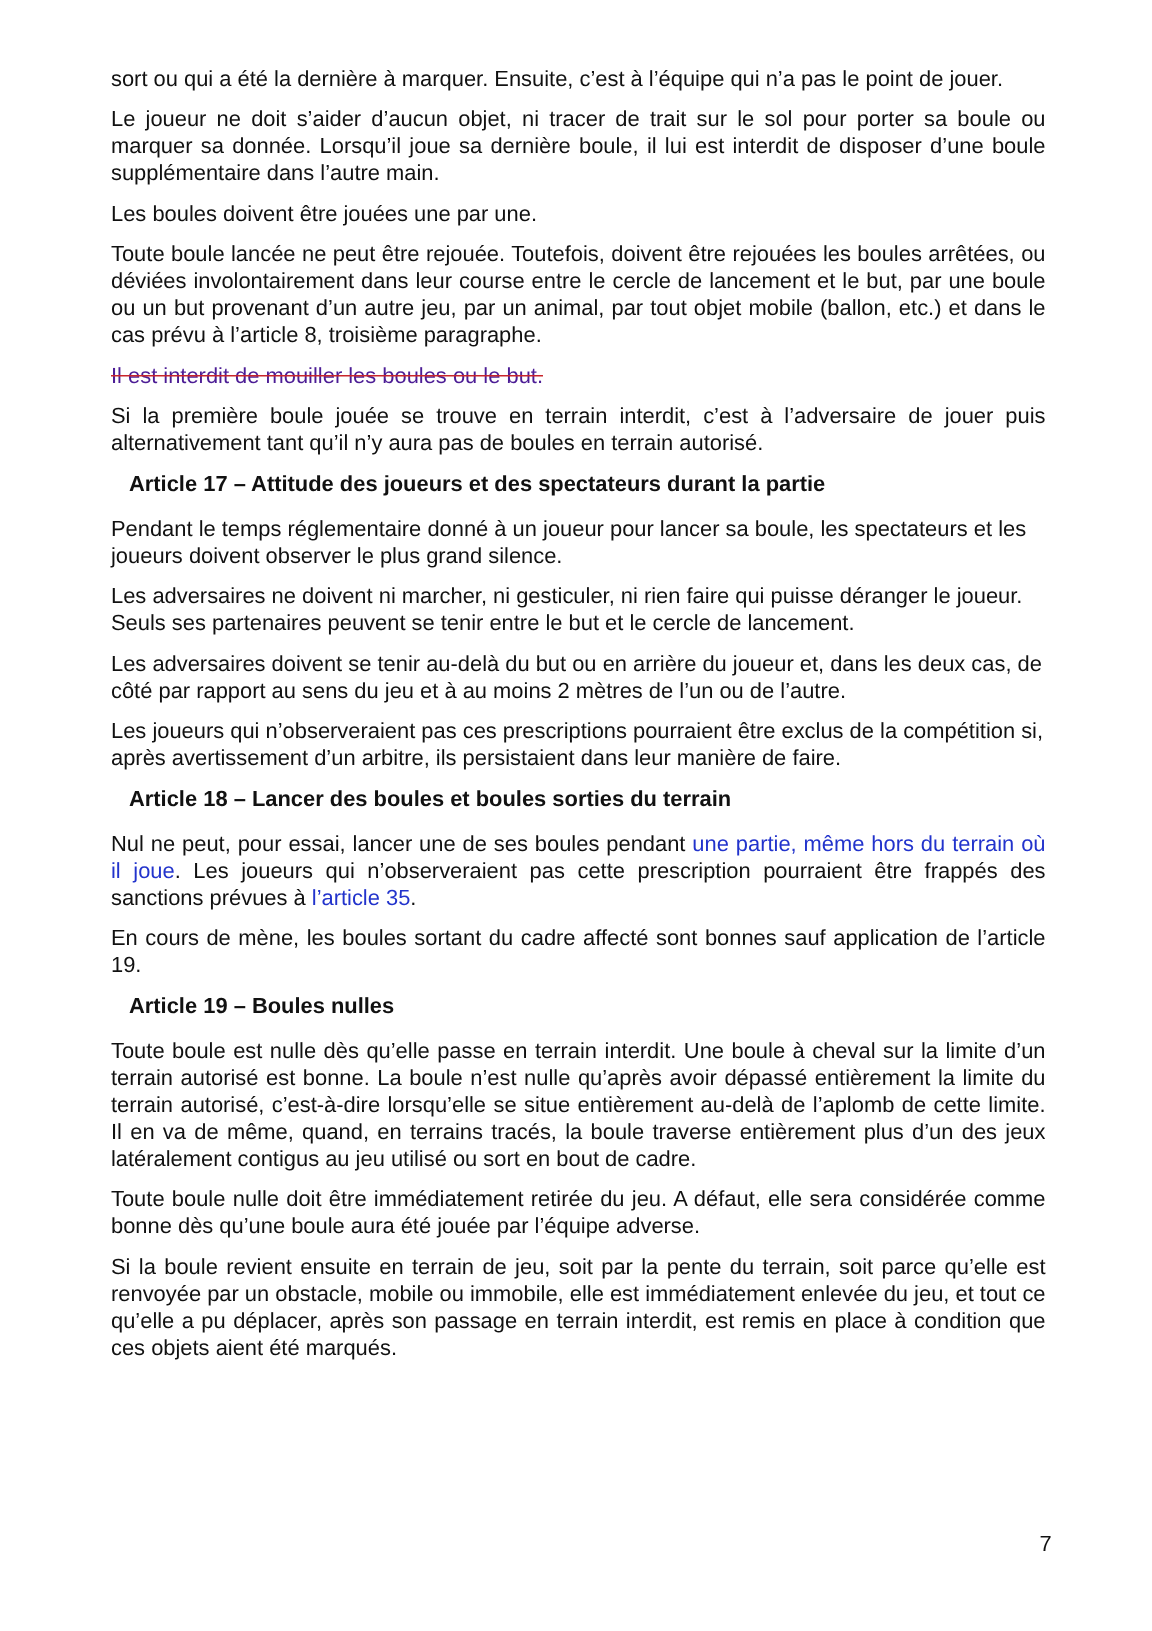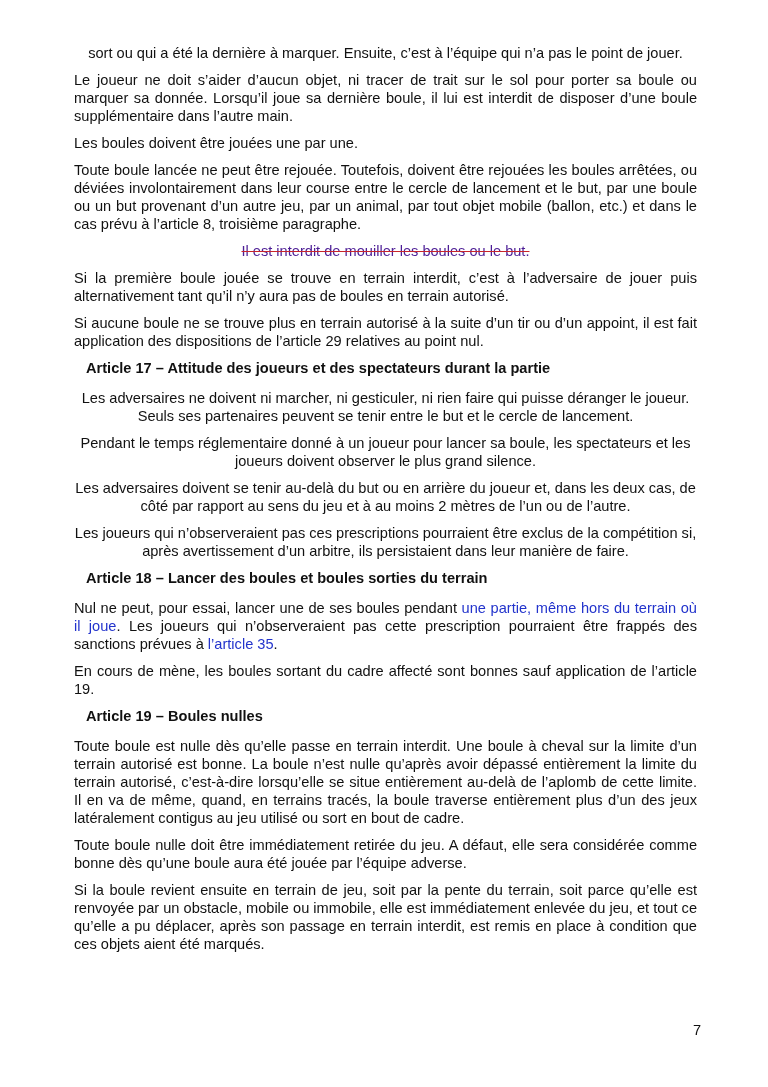--- a/index.html
+++ b/index.html
@@ -21,21 +21,21 @@
       top: 44px;
       width: 623px;
       font-size: 14.6px;
       line-height: 18px;
     }
     p {
       margin: 0 0 9px 0;
       text-align: justify;
     }
     p.nojust {
-      text-align: center;
+      text-align: left;
     }
     .heading {
       font-weight: bold;
       margin: 12px;
       margin-top: 9px;
     }
     .strike {
       color: #4c1d95;
       text-decoration: line-through;
       text-decoration-color: #c8252b;
@@ -54,25 +54,24 @@
 <body>
 
 <div class="page">
 
   <p class="nojust">sort ou qui a été la dernière à marquer. Ensuite, c’est à l’équipe qui n’a pas le point de jouer.</p>
   <p>Le joueur ne doit s’aider d’aucun objet, ni tracer de trait sur le sol pour porter sa boule ou marquer sa donnée. Lorsqu’il joue sa dernière boule, il lui est interdit de disposer d’une boule supplémentaire dans l’autre main.</p>
   <p>Les boules doivent être jouées une par une.</p>
   <p>Toute boule lancée ne peut être rejouée. Toutefois, doivent être rejouées les boules arrêtées, ou déviées involontairement dans leur course entre le cercle de lancement et le but, par une boule ou un but provenant d’un autre jeu, par un animal, par tout objet mobile (ballon, etc.) et dans le cas prévu à l’article 8, troisième paragraphe.</p>
   <p class="nojust"><span class="strike">Il est interdit de mouiller les boules ou le but.</span></p>
   <p>Si la première boule jouée se trouve en terrain interdit, c’est à l’adversaire de jouer puis alternativement tant qu’il n’y aura pas de boules en terrain autorisé.</p>
-  <p>Si aucune boule ne se trouve plus en terrain autorisé à la suite d’un tir ou d’un appoint, il est fait application des dispositions de l’article 29 relatives au point nul.</p>
 
   <div class="heading">Article 17 – Attitude des joueurs et des spectateurs durant la partie</div>
+  <p class="nojust">Pendant le temps réglementaire donné à un joueur pour lancer sa boule, les spectateurs et les joueurs doivent observer le plus grand silence.</p>
   <p class="nojust">Les adversaires ne doivent ni marcher, ni gesticuler, ni rien faire qui puisse déranger le joueur. Seuls ses partenaires peuvent se tenir entre le but et le cercle de lancement.</p>
-  <p class="nojust">Pendant le temps réglementaire donné à un joueur pour lancer sa boule, les spectateurs et les joueurs doivent observer le plus grand silence.</p>
   <p class="nojust">Les adversaires doivent se tenir au-delà du but ou en arrière du joueur et, dans les deux cas, de côté par rapport au sens du jeu et à au moins 2 mètres de l’un ou de l’autre.</p>
   <p class="nojust">Les joueurs qui n’observeraient pas ces prescriptions pourraient être exclus de la compétition si, après avertissement d’un arbitre, ils persistaient dans leur manière de faire.</p>
 
   <div class="heading">Article 18 – Lancer des boules et boules sorties du terrain</div>
   <p><span>Nul ne peut, pour essai, lancer une de ses boules pendant </span><span class="blue">une partie, même hors du terrain où il joue</span><span>. Les joueurs qui n’observeraient pas cette prescription pourraient être frappés des sanctions prévues à </span><span class="blue">l’article 35</span><span>.</span></p>
   <p>En cours de mène, les boules sortant du cadre affecté sont bonnes sauf application de l’article 19.</p>
 
   <div class="heading">Article 19 – Boules nulles</div>
   <p>Toute boule est nulle dès qu’elle passe en terrain interdit. Une boule à cheval sur la limite d’un terrain autorisé est bonne. La boule n’est nulle qu’après avoir dépassé entièrement la limite du terrain autorisé, c’est-à-dire lorsqu’elle se situe entièrement au-delà de l’aplomb de cette limite. Il en va de même, quand, en terrains tracés, la boule traverse entièrement plus d’un des jeux latéralement contigus au jeu utilisé ou sort en bout de cadre.</p>
   <p>Toute boule nulle doit être immédiatement retirée du jeu. A défaut, elle sera considérée comme bonne dès qu’une boule aura été jouée par l’équipe adverse.</p>

